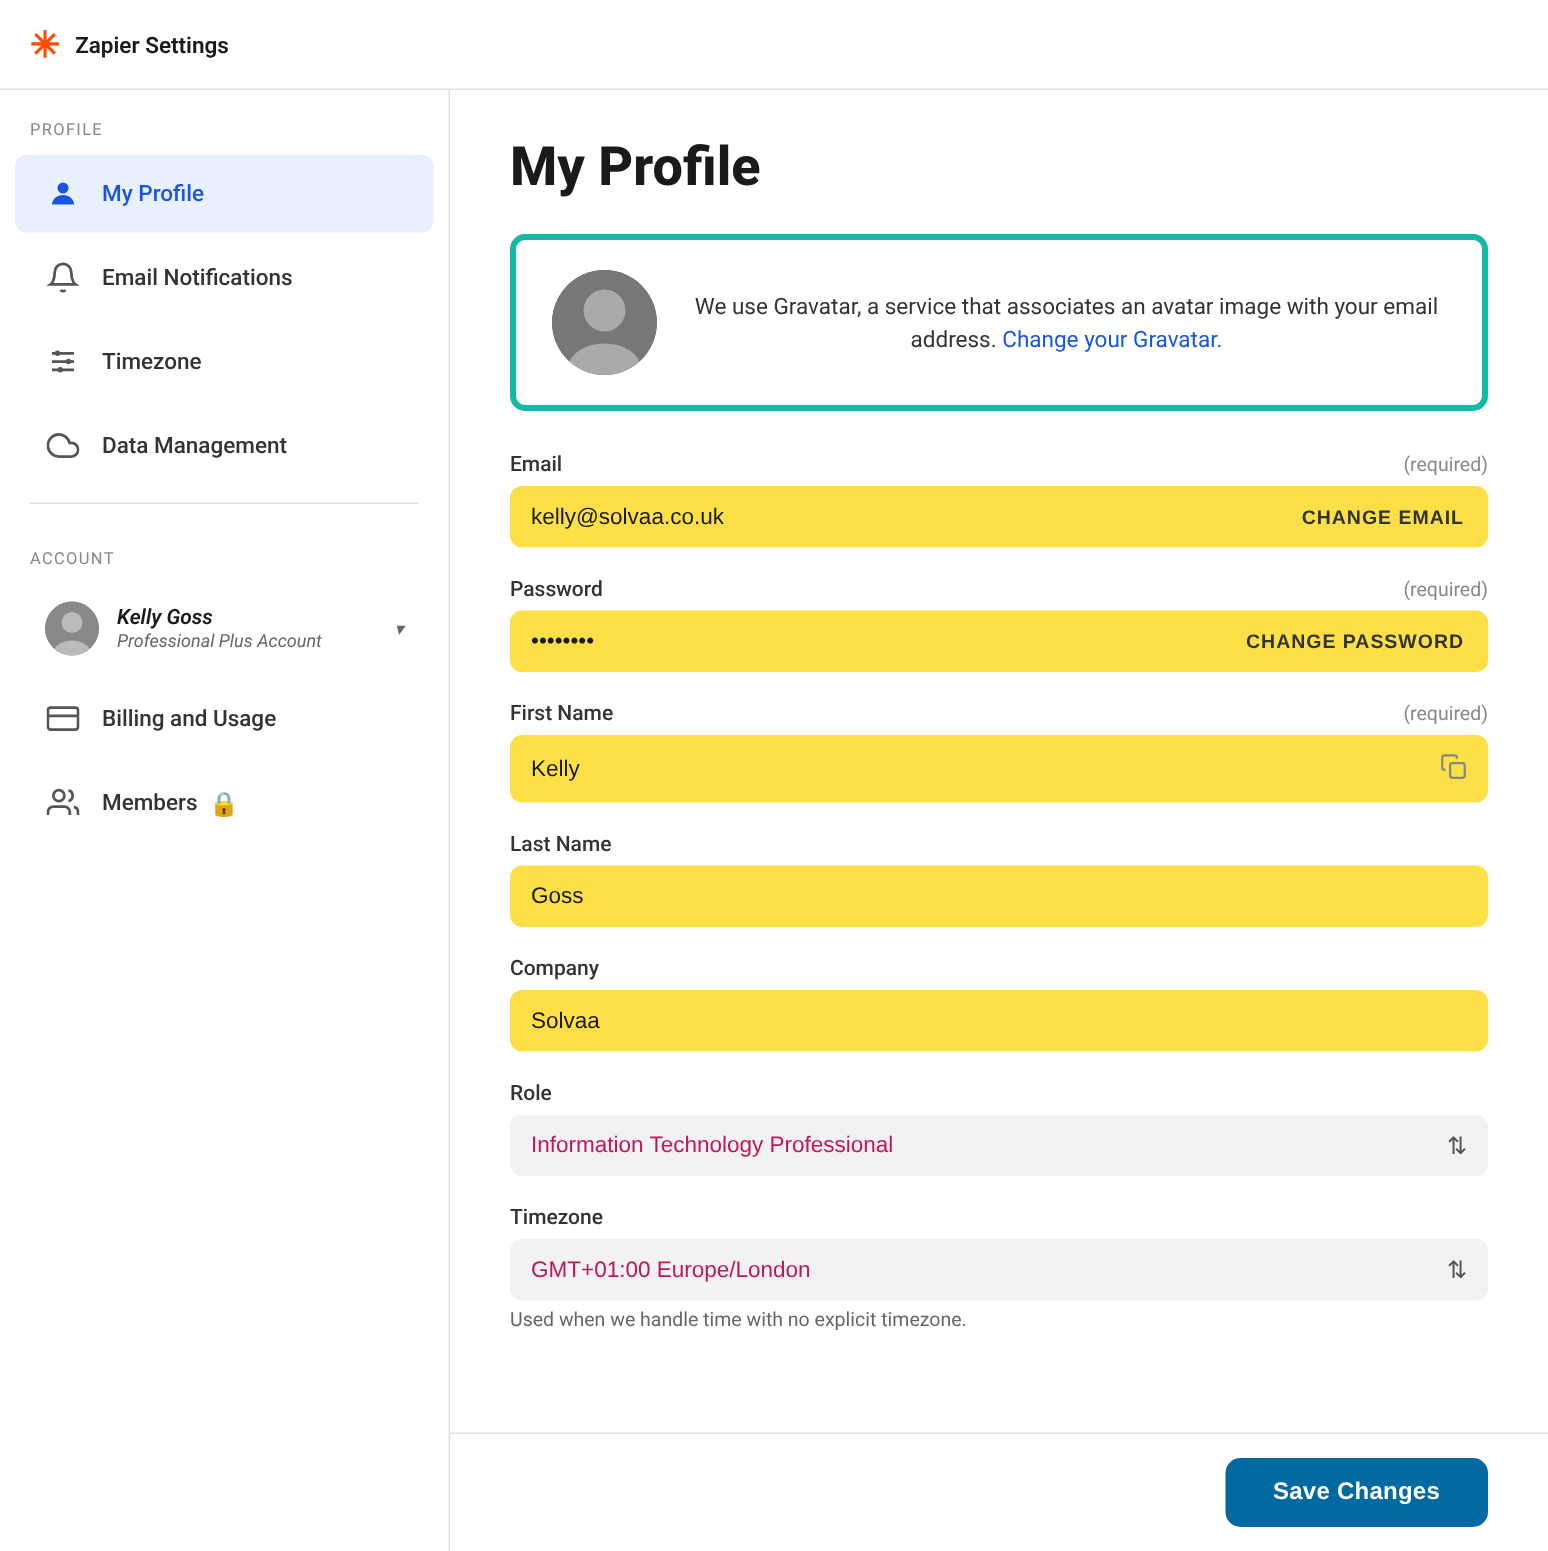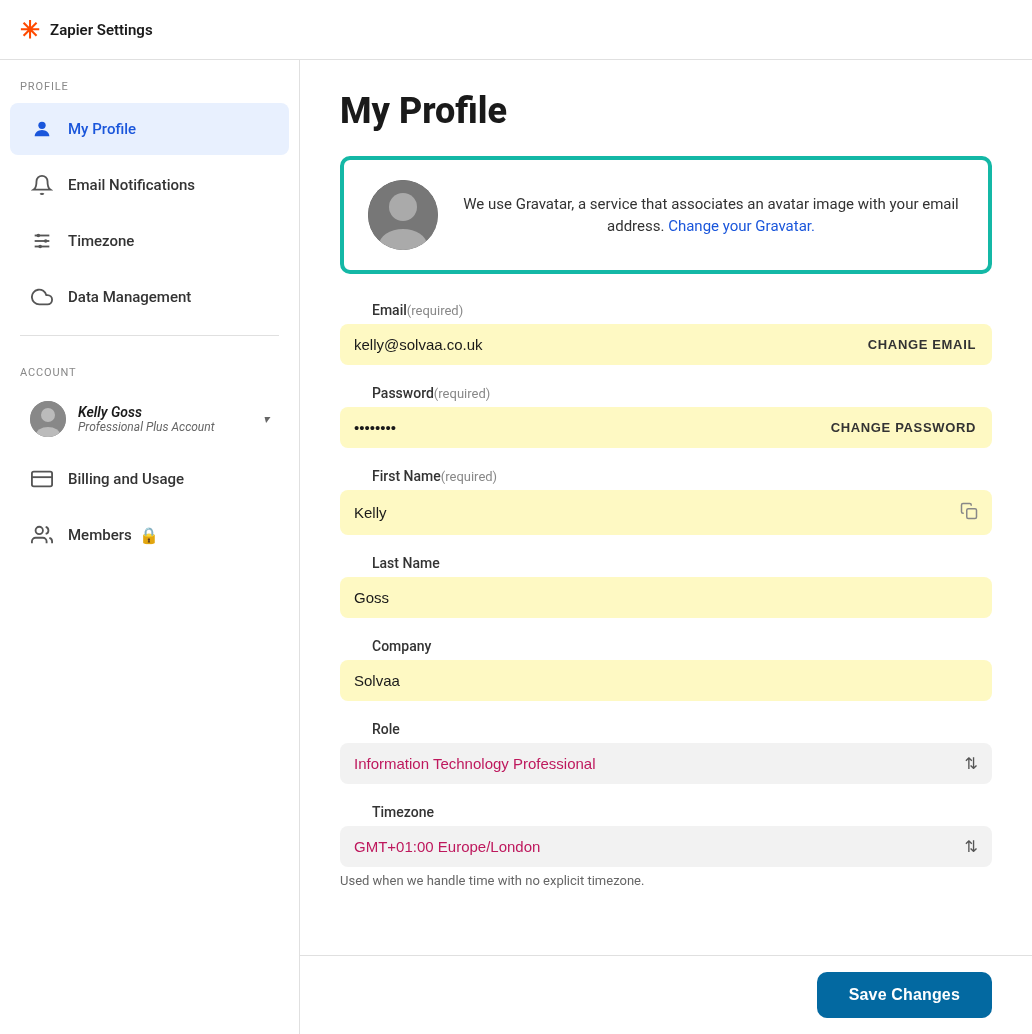--- a/index.html
+++ b/index.html
@@ -83,28 +83,27 @@
       background: linear-gradient(135deg, #444 0%, #888 100%);
       display: flex; align-items: center; justify-content: center;
     }
     .gravatar-avatar svg { width: 70px; height: 70px; }
     .gravatar-text { font-size: 15px; color: #333; line-height: 1.5; text-align: center; flex: 1; }
     .gravatar-link { color: #1a56db; text-decoration: none; }
 
     
     .field-group { margin-bottom: 20px; }
     .field-label-row {
-      display: flex; justify-content: flex-start; align-items: center;
+      display: flex; justify-content: space-between; align-items: center;
       margin-bottom: 6px;
-      margin-left: 32px;
     }
     .field-label { font-size: 14px; font-weight: 500; color: #333; }
     .field-required { font-size: 13px; color: #888; }
     .field-input-row {
-      display: flex; align-items: center; background: #fef9c3; border-radius: 8px;
+      display: flex; align-items: center; background: #fde047; border-radius: 8px;
       overflow: hidden;
     }
     .field-input {
       flex: 1; border: none; background: transparent; padding: 12px 14px;
       font-size: 15px; color: #1a1a1a; outline: none;
     }
     .field-input::placeholder { color: #aaa; }
     .field-action-btn {
       background: transparent; border: none; cursor: pointer;
       padding: 12px 16px; font-size: 13px; font-weight: 700;

